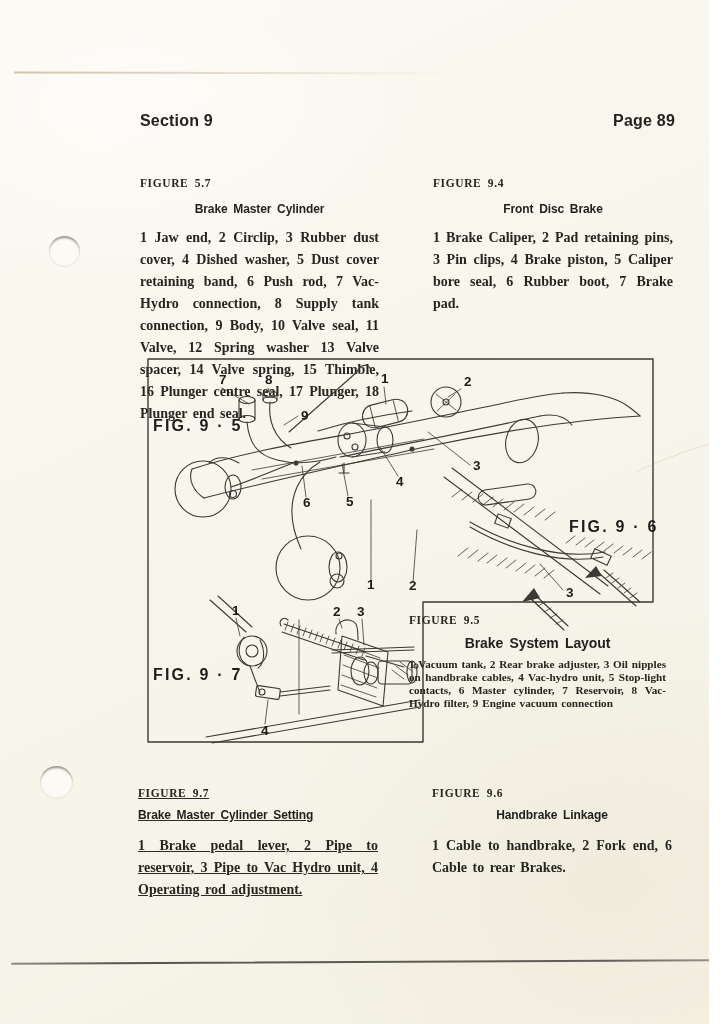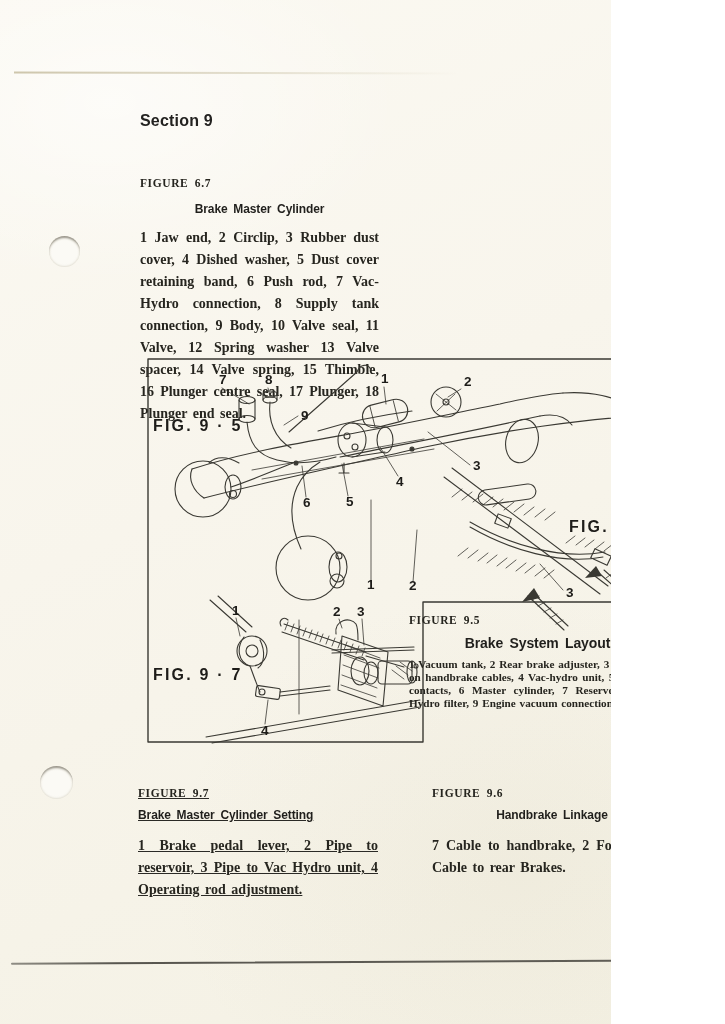--- a/index.html
+++ b/index.html
@@ -1,17 +1,17 @@
 <!DOCTYPE html>
 <html><head>
 <meta charset="utf-8">
 <style>
   html,body { margin:0; padding:0; background:#ffffff; }
   .page {
-    position:relative; width:611px; height:1024px; overflow:hidden;
+    position:relative; width:709px; height:1024px; overflow:hidden;
     background: linear-gradient(155deg,#fbf9f2 0%, #f8f5ec 45%, #f4f1e4 100%);
     color:#2b2a26;
     font-family:"Liberation Serif", serif;
   }
   .page::before{
     content:""; position:absolute; inset:0; pointer-events:none;
     background:
       radial-gradient(ellipse 420px 260px at 18% 10%, rgba(255,255,255,.55), rgba(255,255,255,0) 70%),
       radial-gradient(ellipse 500px 400px at 85% 85%, rgba(190,180,145,.10), rgba(190,180,145,0) 70%);
   }
@@ -79,25 +79,30 @@
   <div class="hole hole2"></div>
   <div class="edge-shadow"></div>
   <div class="scan-line-bottom"></div>
 
   <div class="hdr">
     <span>Section 9</span>
     <span>Page 89</span>
   </div>
 
   <div class="figblock" style="left:140px; top:177px; width:239px;">
-    <div class="fig-label">FIGURE 6.7</div>
+    <div class="fig-label">FIGURE 5.7</div>
     <div class="fig-title">Brake Master Cylinder</div>
     <div class="fig-parts">1 Jaw end, 2 Circlip, 3 Rubber dust cover, 4 Dished washer, 5 Dust cover retaining band, 6 Push rod, 7 Vac-Hydro connection, 8 Supply tank connection, 9 Body, 10 Valve seal, 11 Valve, 12 Spring washer 13 Valve spacer, 14 Valve spring, 15 Thimble, 16 Plunger centre seal, 17 Plunger, 18 Plunger end seal.</div>
   </div>
 
+  <div class="figblock" style="left:433px; top:177px; width:240px;">
+    <div class="fig-label">FIGURE 9.4</div>
+    <div class="fig-title">Front Disc Brake</div>
+    <div class="fig-parts">1 Brake Caliper, 2 Pad retaining pins, 3 Pin clips, 4 Brake piston, 5 Caliper bore seal, 6 Rubber boot, 7 Brake pad.</div>
+  </div>
 
   <svg class="diagram" width="725" height="1024" viewBox="0 0 725 1024">
 
     <path d="M148,359 H653 V602 H423 V742 H148 Z" class="stroke" style="stroke-width:1.4"></path>
 
     <path d="M636,472 C672,455 704,445 725,440" stroke="rgba(150,140,110,0.3)" fill="none" stroke-width="0.7"></path>
 
     <g class="stroke">
       <path d="M192,469 C245,452 305,442 355,433 C405,424 455,413 500,404 C522,399 548,394 563,393"></path>
       <path d="M204,498 C270,481 345,465 425,447 C505,430 585,419 640,416"></path>
@@ -254,16 +259,16 @@
 
   <div class="figblock b-block" style="left:138px; top:787px; width:240px;text-decoration:underline;">
     <div class="fig-label">FIGURE 9.7</div>
     <div class="fig-title left">Brake Master Cylinder Setting</div>
     <div class="fig-parts">1 Brake pedal lever, 2 Pipe to reservoir, 3 Pipe to Vac Hydro unit, 4 Operating rod adjustment.</div>
   </div>
 
   <div class="figblock b-block" style="left:432px; top:787px; width:240px;">
     <div class="fig-label">FIGURE 9.6</div>
     <div class="fig-title">Handbrake Linkage</div>
-    <div class="fig-parts">7 Cable to handbrake, 2 Fork end, 3 Cable to rear Brakes.</div>
+    <div class="fig-parts">1 Cable to handbrake, 2 Fork end, 6 Cable to rear Brakes.</div>
   </div>
 
 </div>
 
 </body></html>

